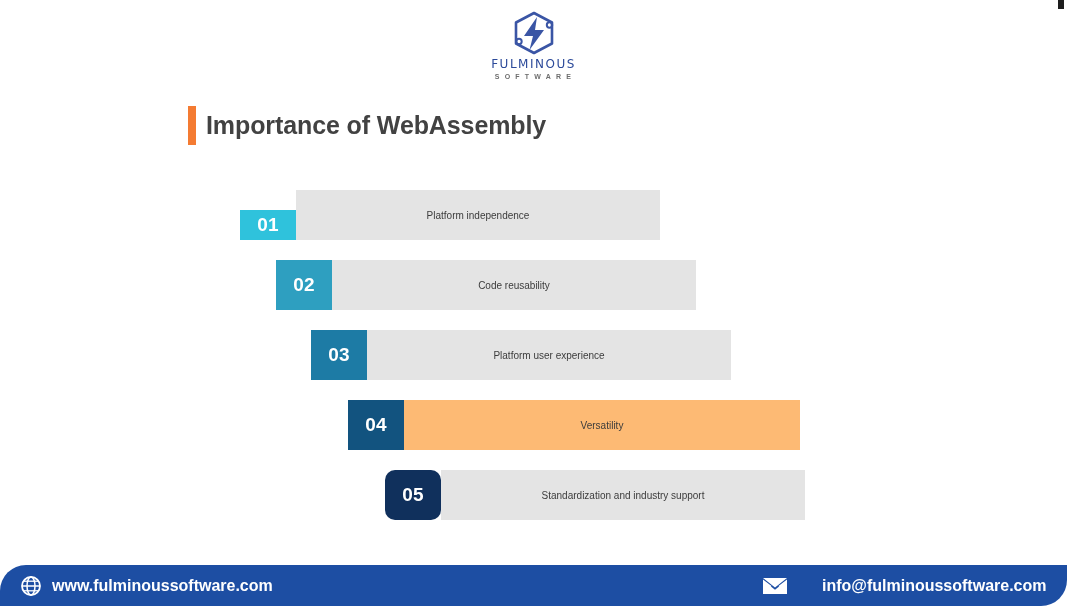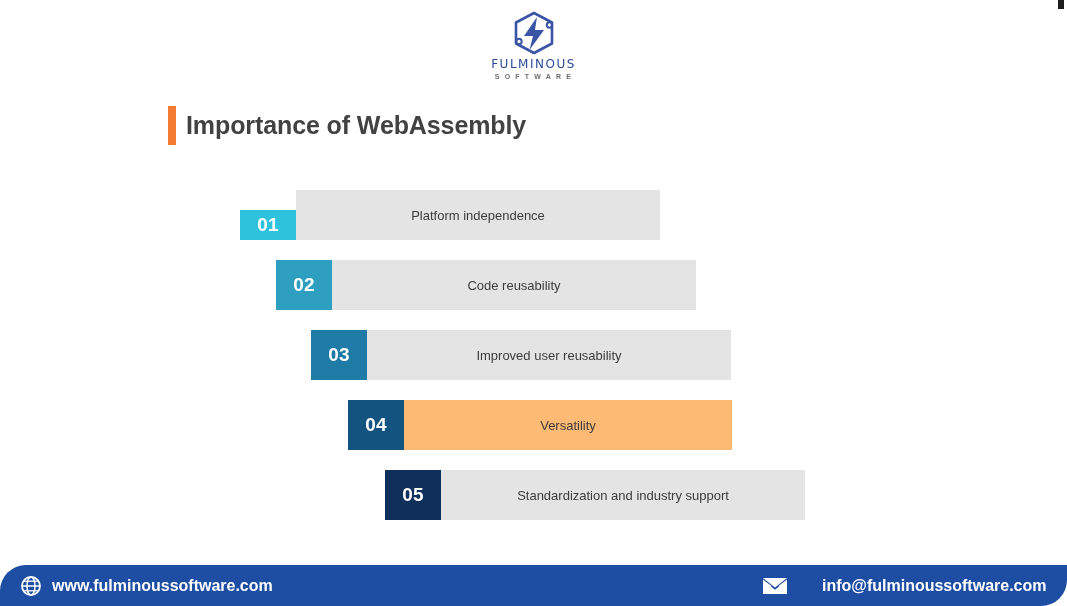--- a/index.html
+++ b/index.html
@@ -57,21 +57,21 @@
     font-weight: 700;
     font-family: "Liberation Sans", sans-serif;
     line-height: 1;
     padding-left: 4px;
   }
 
   
   .title-row {
     position: absolute;
     top: 106px;
-    left: 168px;
+    left: 188px;
     display: flex;
     align-items: center;
   }
   .title-accent {
     width: 8px;
     height: 39px;
     background: #f47b32;
     flex: 0 0 auto;
   }
   .title-text {
@@ -108,21 +108,21 @@
     font-weight: 700;
     letter-spacing: 0.3px;
   }
   .row-label {
     flex: 1 1 auto;
     background: #e4e4e4;
     display: flex;
     align-items: center;
     justify-content: center;
     color: #3c3c3c;
-    font-size: 13px;
+    font-size: 10px;
     font-weight: 400;
     padding: 7px 10px;
     box-sizing: border-box;
   }
 
   
   .footer {
     position: absolute;
     left: 0;
     bottom: 0;
@@ -180,28 +180,28 @@
     <div class="stair-row" style="left: 240px; top: 0px; width: 420px;">
       <div class="row-num" style="background: rgb(47, 194, 220); margin-top: 20px;">01</div>
       <div class="row-label" style="background: rgb(228, 228, 228);">Platform independence</div>
     </div>
     <div class="stair-row" style="left: 276px; top: 70px; width: 420px;">
       <div class="row-num" style="background: rgb(46, 159, 192);">02</div>
       <div class="row-label" style="background: rgb(228, 228, 228);">Code reusability</div>
     </div>
     <div class="stair-row" style="left: 311px; top: 140px; width: 420px;">
       <div class="row-num" style="background: rgb(29, 123, 165);">03</div>
-      <div class="row-label" style="background: rgb(228, 228, 228);">Improved user reusability</div>
-    </div>
-    <div class="stair-row" style="left: 348px; top: 210px; width: 384px;">
+      <div class="row-label" style="background: rgb(228, 228, 228);">Platform user experience</div>
+    </div>
+    <div class="stair-row" style="left: 348px; top: 210px; width: 452px;">
       <div class="row-num" style="background: rgb(18, 83, 127);">04</div>
       <div class="row-label" style="background: #fdba74;">Versatility</div>
     </div>
     <div class="stair-row" style="left: 385px; top: 280px; width: 420px;">
-      <div class="row-num" style="background: rgb(16, 48, 92);">05</div>
+      <div class="row-num" style="background: rgb(16, 48, 92); border-radius: 10px;">05</div>
       <div class="row-label" style="background: rgb(228, 228, 228); text-align: right;">Standardization and industry support</div>
     </div>
   </div>
 
 <div class="footer">
 
   <div class="footer-item f-web">
     <span class="fi-icon">
       <svg width="22" height="22" viewBox="0 0 22 22" xmlns="http://www.w3.org/2000/svg">
         <circle cx="11" cy="11" r="9" fill="none" stroke="#ffffff" stroke-width="1.8"></circle>

